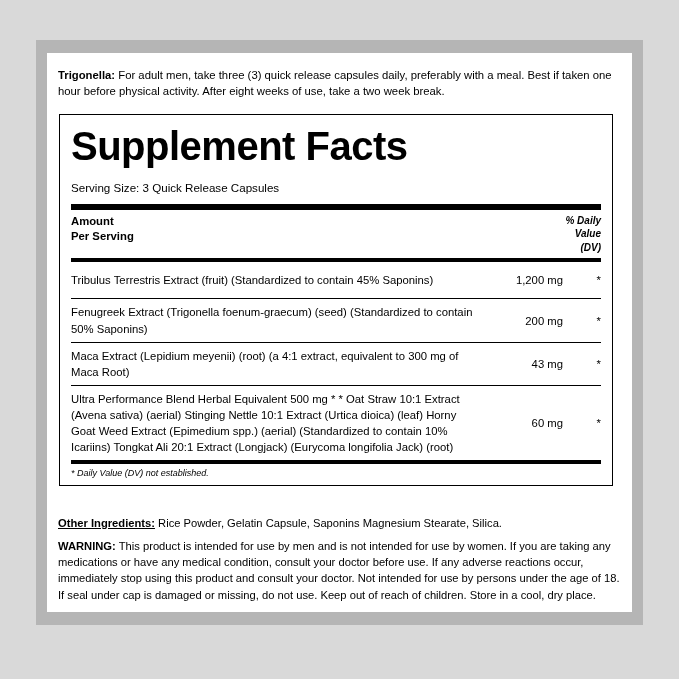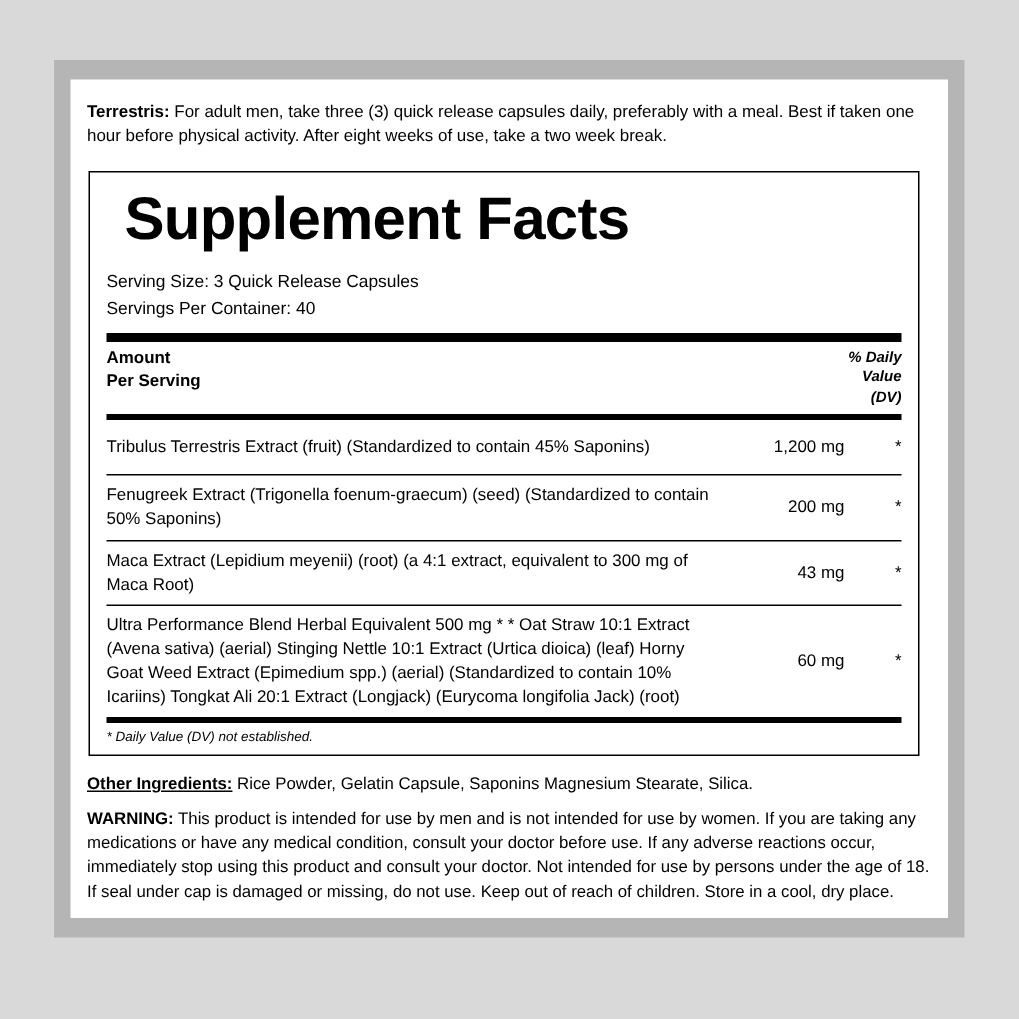--- a/index.html
+++ b/index.html
@@ -54,21 +54,21 @@
     padding: 0;
   }
   .sf-inner {
     padding: 6px 11px 4px 11px;
   }
   .sf-title {
     font-size: 40px;
     font-weight: bold;
     letter-spacing: -0.5px;
     line-height: 1.15;
-    margin: 2px 0 10px 12px;
+    margin: 2px 0 10px 0;
     color: #000;
   }
   .sf-serving {
     font-size: 11.6px;
     line-height: 1.55;
     color: #000;
   }
   .rule-thick {
     border-bottom: 6px solid #000;
     margin: 7px 0 0 0;
@@ -149,28 +149,27 @@
   .warning b { font-weight: bold; }
 </style>
 </head>
 <body>
 
 <div class="outer-frame"></div>
 
 <div class="label-panel">
 
   <div class="directions">
-    <b>Terrestris:</b><span> For adult men, take three (3) quick release capsules daily, preferably with a meal. Best if taken one hour before physical activity. After eight weeks of use, take a two week break.</span>
+    <b>Trigonella:</b><span> For adult men, take three (3) quick release capsules daily, preferably with a meal. Best if taken one hour before physical activity. After eight weeks of use, take a two week break.</span>
   </div>
 
   <div class="sf-box">
     <div class="sf-inner">
       <div class="sf-title">Supplement Facts</div>
       <div class="sf-serving">Serving Size: 3 Quick Release Capsules</div>
-      <div class="sf-serving">Servings Per Container: 40</div>
       <div class="rule-thick"></div>
 
       <div class="dv-header">
         <div class="left">
           <div>Amount</div>
           <div>Per Serving</div>
         </div>
         <div class="right">
           <div>% Daily</div>
           <div>Value</div>

